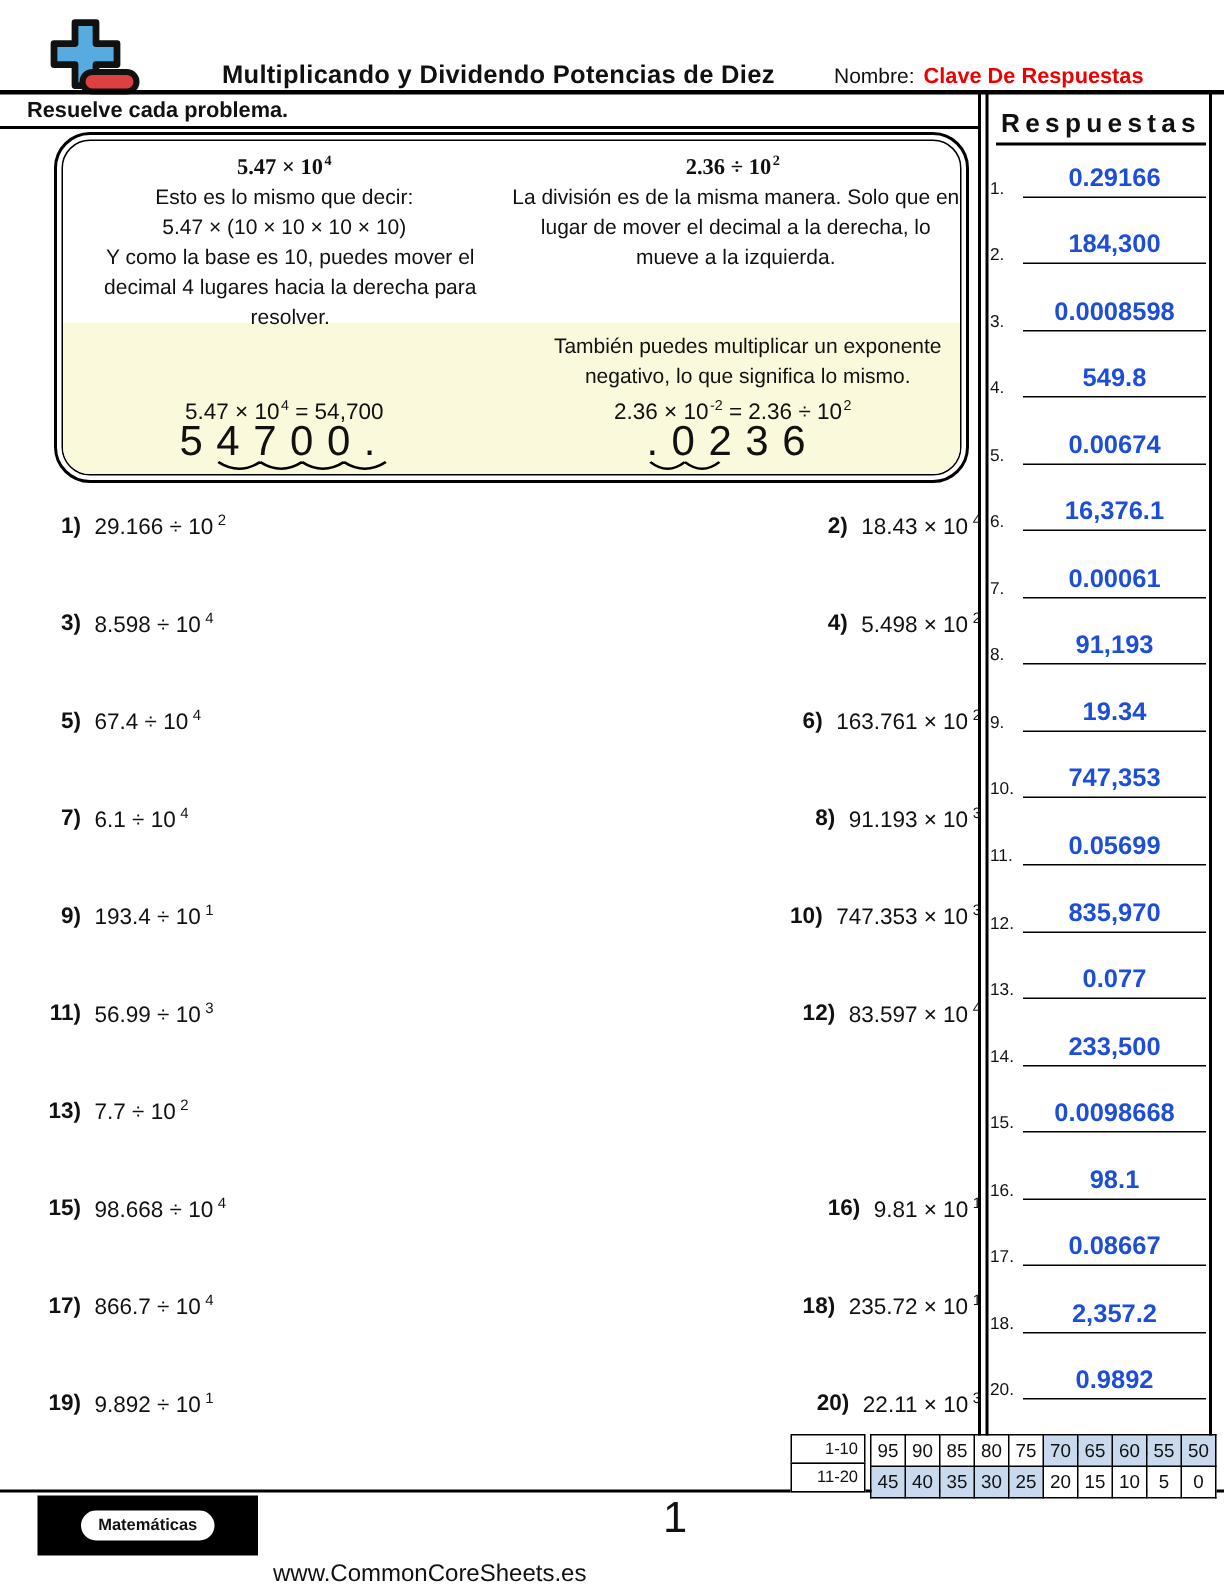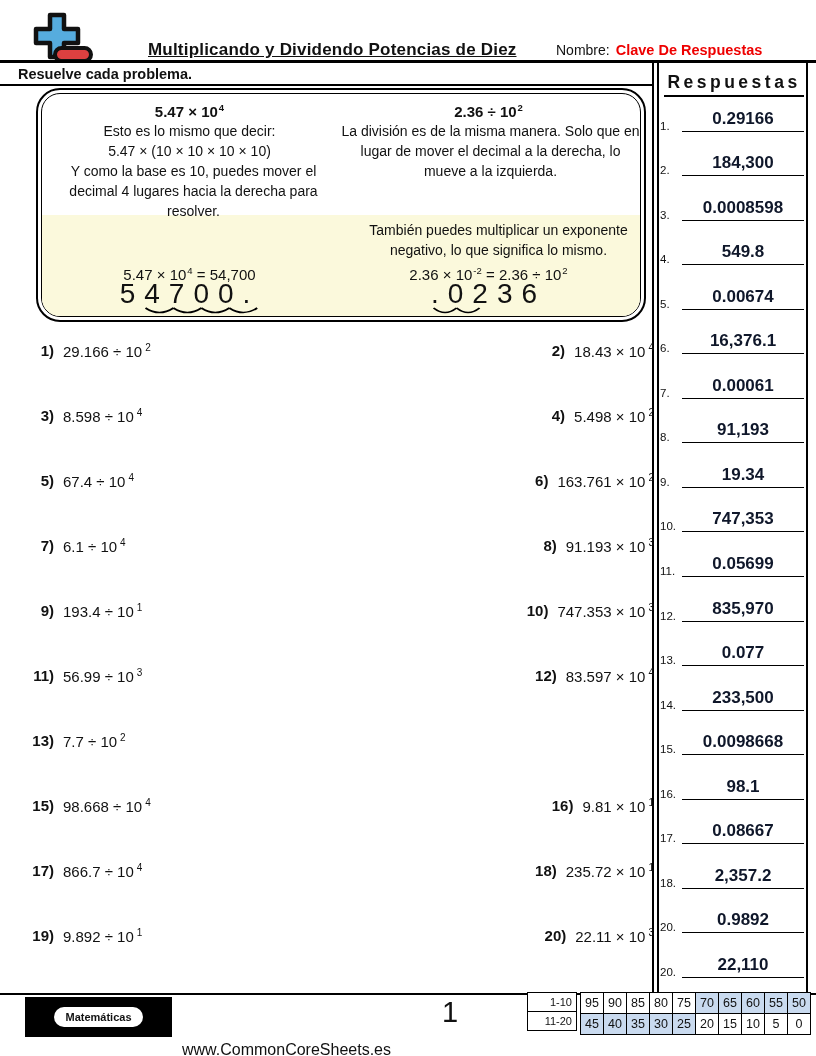--- a/index.html
+++ b/index.html
@@ -1,36 +1,36 @@
 <!DOCTYPE html>
 <html><head>
 <meta charset="utf-8">
 <style>
   html,body{margin:0;padding:0;background:#fff;}
   .page{position:relative;width:816px;height:1056px;background:#fff;overflow:hidden;
         font-family:"Liberation Sans",sans-serif;color:#111;}
   
   .logo-svg{position:absolute;left:28px;top:12px;}
-  .title{position:absolute;left:148px;top:40px;font-size:17px;font-weight:bold;letter-spacing:.2px;text-decoration:underline;}
+  .title{position:absolute;left:148px;top:40px;font-size:17px;font-weight:bold;letter-spacing:.2px;}
   .name-row{position:absolute;left:556px;top:42px;display:flex;gap:6px;align-items:baseline;white-space:nowrap;}
   .name-label{font-size:14px;}
   .name-value{font-size:14.5px;font-weight:bold;color:#ee0000;}
   .header-rule{position:absolute;top:60px;left:0;width:816px;height:2.5px;background:#000;}
   .instruction{position:absolute;left:18px;top:66px;font-size:14.5px;font-weight:bold;}
   .instruction-rule{position:absolute;top:84px;left:0;width:652px;height:1.5px;background:#000;}
   .vline-a{position:absolute;left:652px;top:61px;width:1.5px;height:932px;background:#000;}
   .vline-b{position:absolute;left:657px;top:61px;width:1.5px;height:932px;background:#000;}
   .vline-r{position:absolute;left:806px;top:61px;width:2px;height:932px;background:#000;}
   
   .ex-box{position:absolute;left:36px;top:88px;width:606px;height:230px;border:2px solid #000;border-radius:24px;background:#fff;}
   .ex-inner{position:absolute;left:3px;top:3px;right:3px;bottom:3px;border:1.5px solid #000;border-radius:19px;overflow:hidden;}
   .ex-yellow{position:absolute;left:0;right:0;top:121px;bottom:0;background:#fbf9dc;}
   .ex-t{position:absolute;text-align:center;font-size:14px;line-height:20px;}
   .exl{left:0;width:295px;} .exr{left:295px;width:303px;}
-  .ex-title{top:4px;font-size:15px;font-weight:bold;}
+  .ex-title{top:4px;font-size:15px;font-weight:bold;font-family:Liberation Serif, serif;}
   .exl-1{top:27px;} .exl-2{top:47px;} .exl-3{top:67px;padding:0 4px;}
   .exr-1{top:27px;padding:0 2px;}
   .exr-note{top:126px;padding:0 10px;}
   .ex-eq{top:167px;font-size:15px;}
   .ex-big{top:190px;}
   .bigdigits{position:relative;display:inline-block;font-size:28px;letter-spacing:9px;}
   .swoops{position:absolute;left:0;top:23px;width:100%;height:9px;}
   .swoops path{stroke:#000;stroke-width:1.6;fill:none;}
   .exp{font-size:10px;vertical-align:super;margin-left:3px;}
   .exs{font-size:9.5px;vertical-align:super;margin-left:1px;}
@@ -43,28 +43,28 @@
   .prob.right .pnum{margin-left:320px;}
   .prob.right{width:auto;}
   .pexpr{font-size:15px;margin-left:9px;white-space:nowrap;}
   
   .ans-title{position:absolute;left:660px;top:72px;width:148px;text-align:center;}
   .ans-title span{display:inline-block;font-size:17.5px;font-weight:bold;letter-spacing:3.5px;border-bottom:2.5px solid #000;padding:0 3px 2px;}
   .answers{position:absolute;left:658px;top:97px;width:150px;}
   .ans-row{position:relative;height:44.55px;}
   .ans-num{position:absolute;left:2px;bottom:10px;font-size:11.5px;}
   .ans-line{position:absolute;left:24px;right:4px;bottom:10px;border-bottom:1.8px solid #000;text-align:center;}
-  .ans-val{display:block;color:#0f172a;font-weight:bold;font-size:17px;padding-bottom:2px;white-space:nowrap;}
+  .ans-val{display:block;color:#1d4ed8;font-weight:bold;font-size:17px;padding-bottom:2px;white-space:nowrap;}
   
   .footer-rule{position:absolute;top:993px;left:0;width:816px;height:2px;background:#000;}
   .brand-box{position:absolute;left:25px;top:997px;width:147px;height:40px;background:#000;display:flex;align-items:center;justify-content:center;}
   .brand-pill{background:#fff;border-radius:15px;padding:4px 11px;font-weight:bold;font-size:11px;white-space:nowrap;}
   .site-url{position:absolute;left:182px;top:1041px;font-size:16px;}
   .page-num{position:absolute;left:400px;top:996px;width:100px;text-align:center;font-size:29px;}
-  .score{position:absolute;right:5px;top:992px;display:flex;align-items:flex-start;}
+  .score{position:absolute;right:5px;top:956px;display:flex;align-items:flex-start;}
   .score-labels{display:flex;flex-direction:column;margin-right:3px;}
   .score-label{width:44px;height:18px;line-height:18px;border:1.5px solid #000;background:#fff;
                font-size:11px;text-align:right;padding-right:4px;}
   .score-label + .score-label{margin-top:-1.5px;}
   .score-tbl{border-collapse:collapse;}
   .score-tbl td{width:20px;height:18px;border:1.5px solid #000;font-size:12.5px;text-align:center;background:#fff;}
   .score-tbl td.hl{background:#c9daef;}
 </style>
 </head>
 <body>

